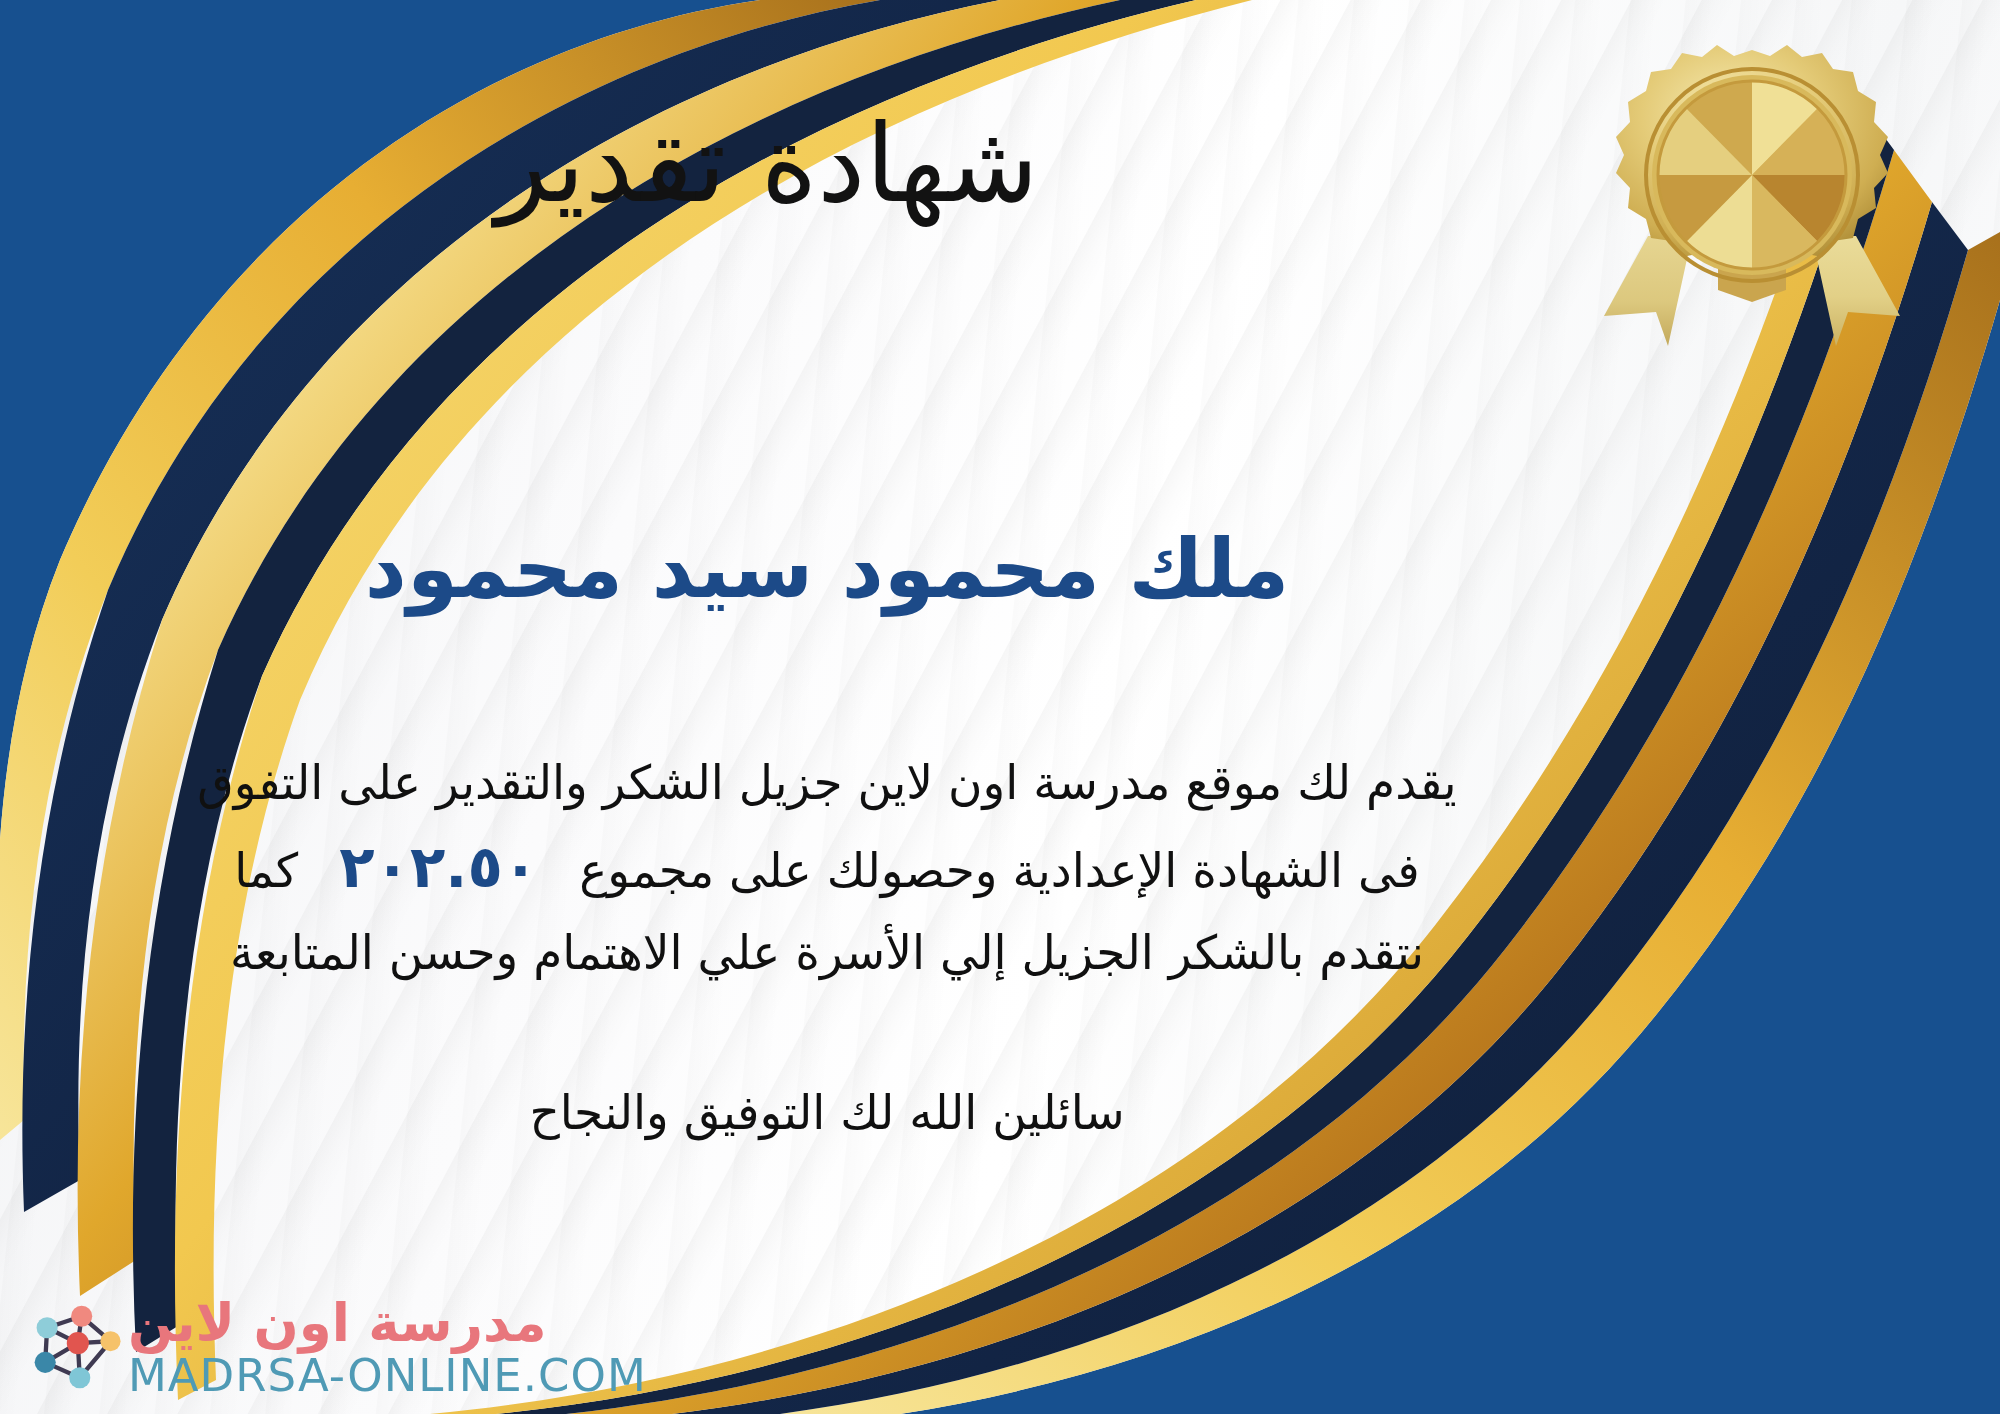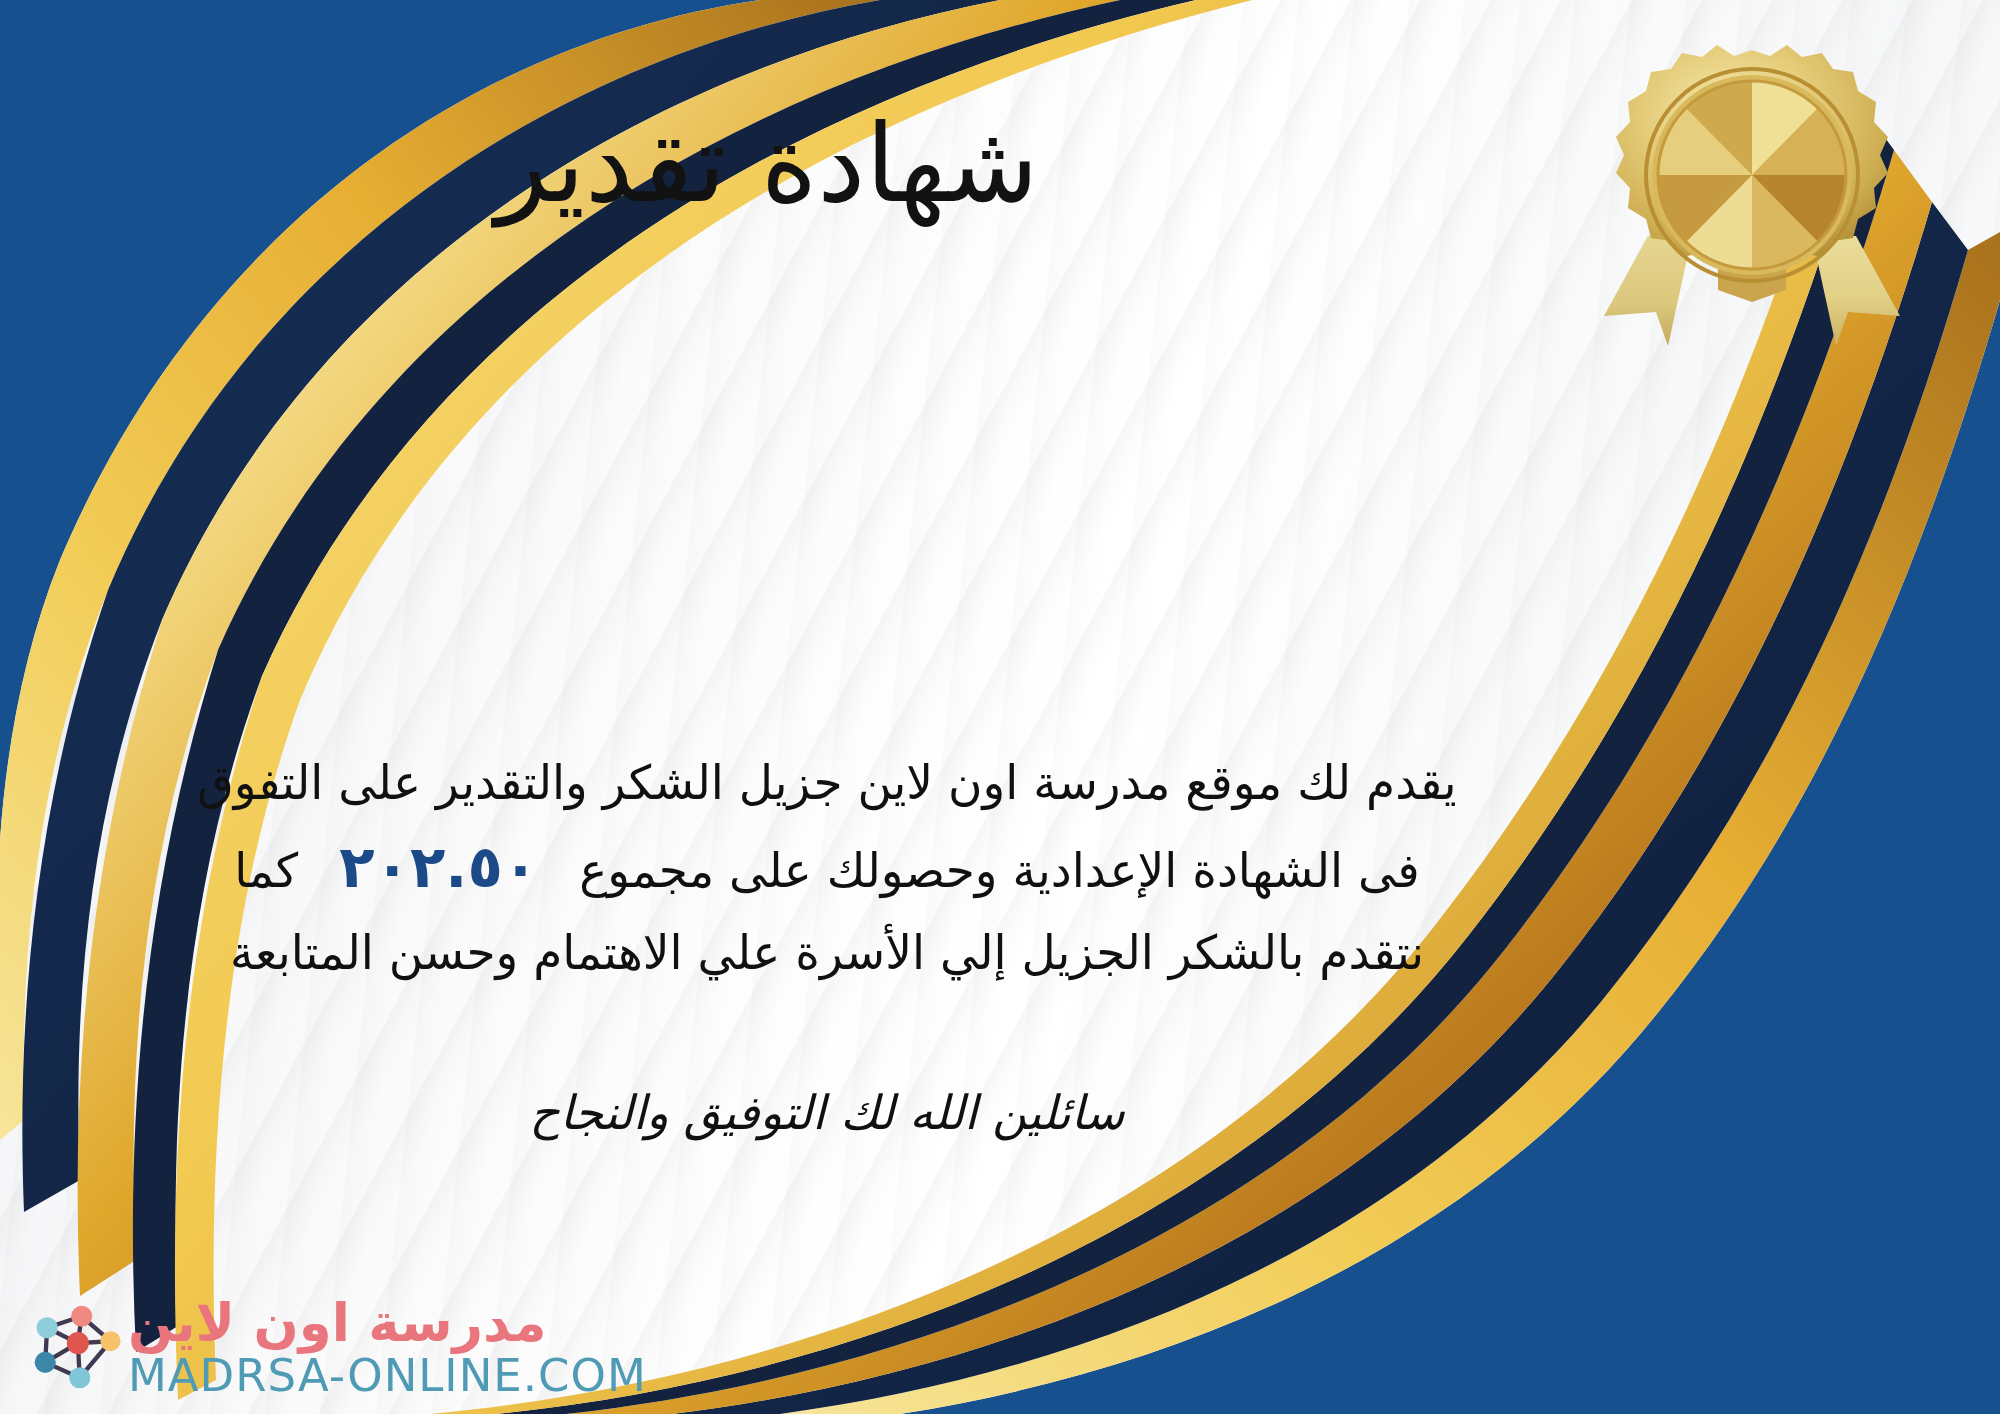--- a/index.html
+++ b/index.html
@@ -98,21 +98,20 @@
     font-size:58px;
     padding:0 26px;
     letter-spacing:2px;
   }
   .closing{
     position:absolute;
     top:1085px; left:0; right:0;
     text-align:center;
     font-size:47px;
     color:#101010;
-    font-style:italic;
   }
 
   
   #logo{
     position:absolute;
     left:26px; bottom:14px;
     display:flex;
     flex-direction:row-reverse;
     align-items:center;
     gap:6px;
@@ -263,20 +262,21 @@
         </g>
       </g>
 
     </g>
   </svg>
 
   <div id="content">
 
     <div class="title">شهادة تقدير</div>
 
+    <div class="student-name">ملك محمود سيد محمود</div>
 
     <div class="body-block">
       <div class="body-line">يقدم لك موقع مدرسة اون لاين جزيل الشكر  والتقدير على التفوق</div>
       <div class="body-line">
         <span>فى الشهادة الإعدادية وحصولك على مجموع</span>
         <span class="score">٢٠٢.٥٠</span>
         <span>كما</span>
       </div>
       <div class="body-line">نتقدم  بالشكر الجزيل إلي الأسرة علي الاهتمام وحسن المتابعة</div>
     </div>

